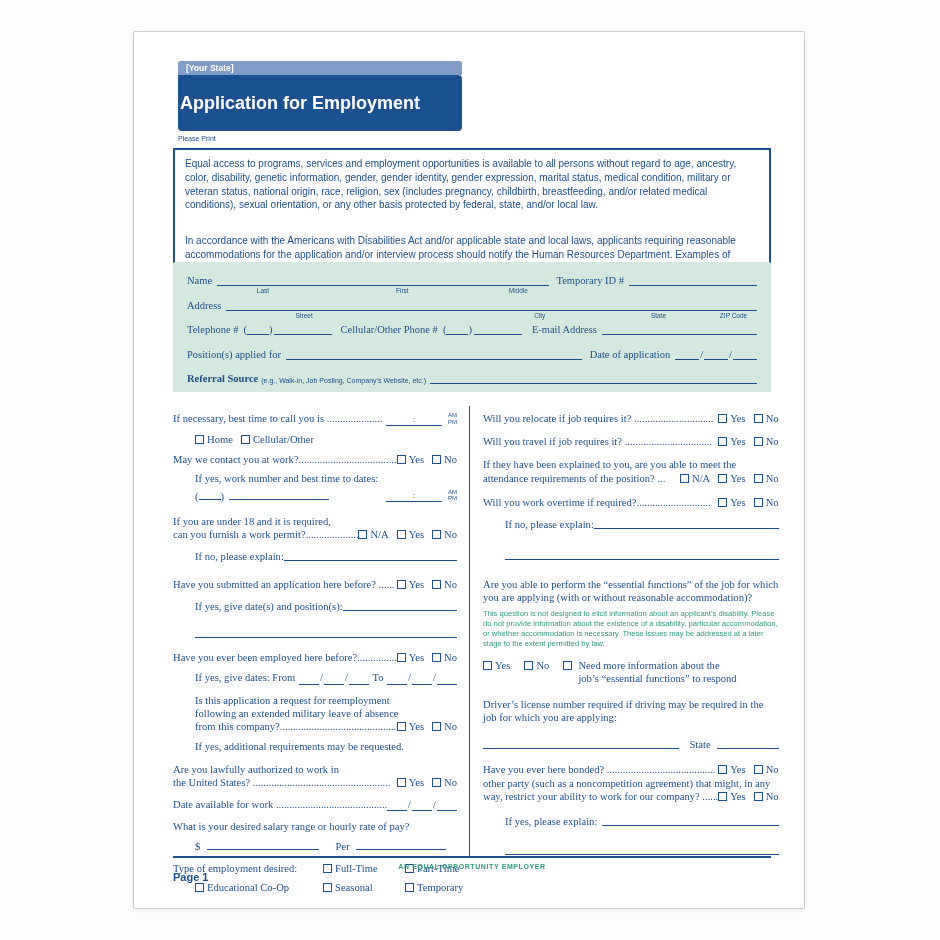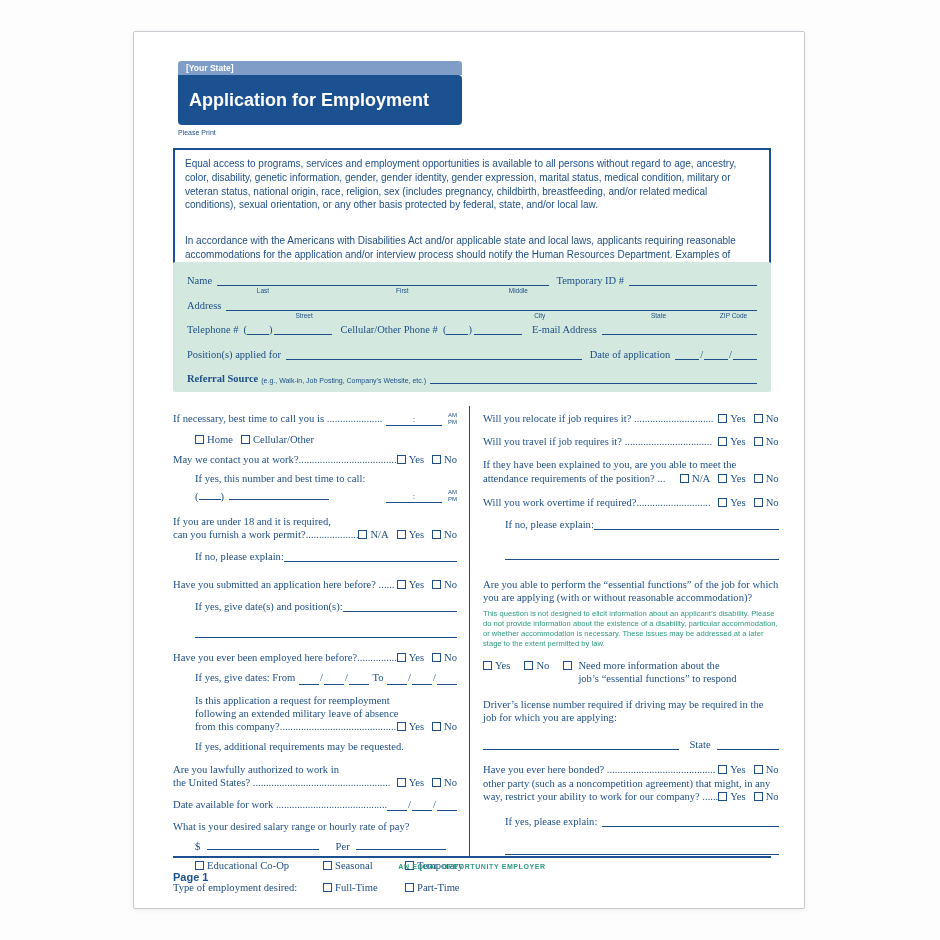--- a/index.html
+++ b/index.html
@@ -10,23 +10,23 @@
   html,body{margin:0;padding:0}
   body{width:940px;height:940px;position:relative;background:#fdfdfd;
        font-family:"Liberation Serif",serif;color:var(--text-blue)}
   .sheet{position:absolute;left:133px;top:31px;width:672px;height:878px;background:#fff;
          border:1px solid var(--page-border);border-radius:2px;box-shadow:0 1px 5px rgba(0,0,0,.07)}
 
   
   .hdr{position:absolute;left:44px;top:29px;width:284px}
   .band{background:var(--band-blue);height:14px;border-radius:3px 3px 0 0;color:#fff;
         font:bold 8.5px "Liberation Sans",sans-serif;padding:2px 0 0 8px}
-  .title{background:var(--header-blue);height:50px;border-radius:0 4px 4px 4px;color:#fff;
+  .title{background:var(--header-blue);height:56px;border-radius:0 4px 4px 4px;color:#fff;
          font-family:"Liberation Sans",sans-serif;font-weight:bold;font-size:18px;
-         display:flex;align-items:center;padding-left:11px}
+         display:flex;align-items:center;padding-left:2px}
   .pp{font:7px "Liberation Sans",sans-serif;margin-top:4px}
 
   
   .notice{position:absolute;left:39px;top:116px;width:598px;border:2px solid var(--header-blue);
           padding:7px 10px;font-family:"Liberation Sans",sans-serif;font-size:10px;line-height:1.38}
   .notice p{margin:0}
   .notice p + p{margin-top:22px}
 
   
   .appinfo{position:absolute;left:39px;top:230px;width:598px;height:130px;background:var(--mint-bg);
@@ -41,21 +41,21 @@
   .dseg{width:20px;border-bottom:1px solid var(--text-blue);height:11px;display:inline-block}
   .sl{margin:0 1px}
   .bold{font-weight:bold}
   .hint{font:7px "Liberation Sans",sans-serif;margin:0 4px 0 3px}
 
   
   .questions{position:absolute;left:39px;top:374px;width:598px;height:450px;display:flex;
              font-size:10.6px;line-height:1.25}
   .lcol{width:296px;padding-right:12px}
   .rcol{flex:1;border-left:1.3px solid var(--text-blue);padding-left:13px}
-  .q{display:flex;justify-content:space-between;align-items:center}
+  .q{display:flex;justify-content:space-between;align-items:flex-start}
   .qt{white-space:nowrap;overflow:hidden;flex-shrink:1}
   .cbg{display:inline-flex;align-items:center;white-space:nowrap;flex-shrink:0}
   .cb{width:9px;height:9px;border:1.2px solid var(--text-blue);display:inline-block;
       background:#fff;flex-shrink:0;vertical-align:-1px}
   .cbg .cb{margin-left:8px;margin-right:3px}
   .cbg .cb:first-child{margin-left:0}
   .cbfirst{margin-left:0 !important}
   .ind{padding-left:22px}
   .line{border-bottom:1px solid var(--text-blue);display:inline-block;height:11px}
   .time{display:inline-flex;align-items:flex-end;flex-shrink:0}
@@ -176,21 +176,21 @@
       <div class="q mt6">
         <span class="qt">May we contact you at work?..............................................</span>
         <span class="cbg">
           <span class="cb"></span>
             <span>Yes</span>
           <span class="cb"></span>
             <span>No</span>
         </span>
       </div>
       <div class="ind mt6">
-        <span>If yes, this number and best time to call:</span>
+        <span>If yes, work number and best time to dates:</span>
       </div>
       <div class="q ind mt3">
         <span>
           <span>(</span><span class="pseg"></span><span>)</span>
           <span class="line" style="width:100px;margin-left:2px"></span>
         </span>
         <span class="time">
           <span class="tline">
               <span>:</span>
             </span>
@@ -303,43 +303,43 @@
       </div>
       <div class="mt9">
         <span>What is your desired salary range or hourly rate of pay?</span>
       </div>
       <div class="ind mt5">
         <span>$</span>
         <span class="line" style="width:112px;margin:0 14px 0 4px"></span>
         <span>Per</span>
         <span class="line" style="width:90px;margin-left:4px"></span>
       </div>
+      <div class="tgrid mt9">
+        <span>Type of employment desired:</span>
+        <span class="cbg">
+          <span class="cb cbfirst"></span>
+            <span>Full-Time</span>
+        </span>
+        <span class="cbg">
+          <span class="cb cbfirst"></span>
+            <span>Part-Time</span>
+        </span>
+      </div>
       <div class="tgrid mt6">
         <span class="cbg ind">
           <span class="cb cbfirst"></span>
             <span>Educational Co-Op</span>
         </span>
         <span class="cbg">
           <span class="cb cbfirst"></span>
             <span>Seasonal</span>
         </span>
         <span class="cbg">
           <span class="cb cbfirst"></span>
             <span>Temporary</span>
-        </span>
-      </div>
-      <div class="tgrid mt9">
-        <span>Type of employment desired:</span>
-        <span class="cbg">
-          <span class="cb cbfirst"></span>
-            <span>Full-Time</span>
-        </span>
-        <span class="cbg">
-          <span class="cb cbfirst"></span>
-            <span>Part-Time</span>
         </span>
       </div>
     </div>
 
     <div class="rcol">
       <div class="q mt6">
         <span class="qt">Will you relocate if job requires it? ..............................</span>
         <span class="cbg">
           <span class="cb"></span>
             <span>Yes</span>

